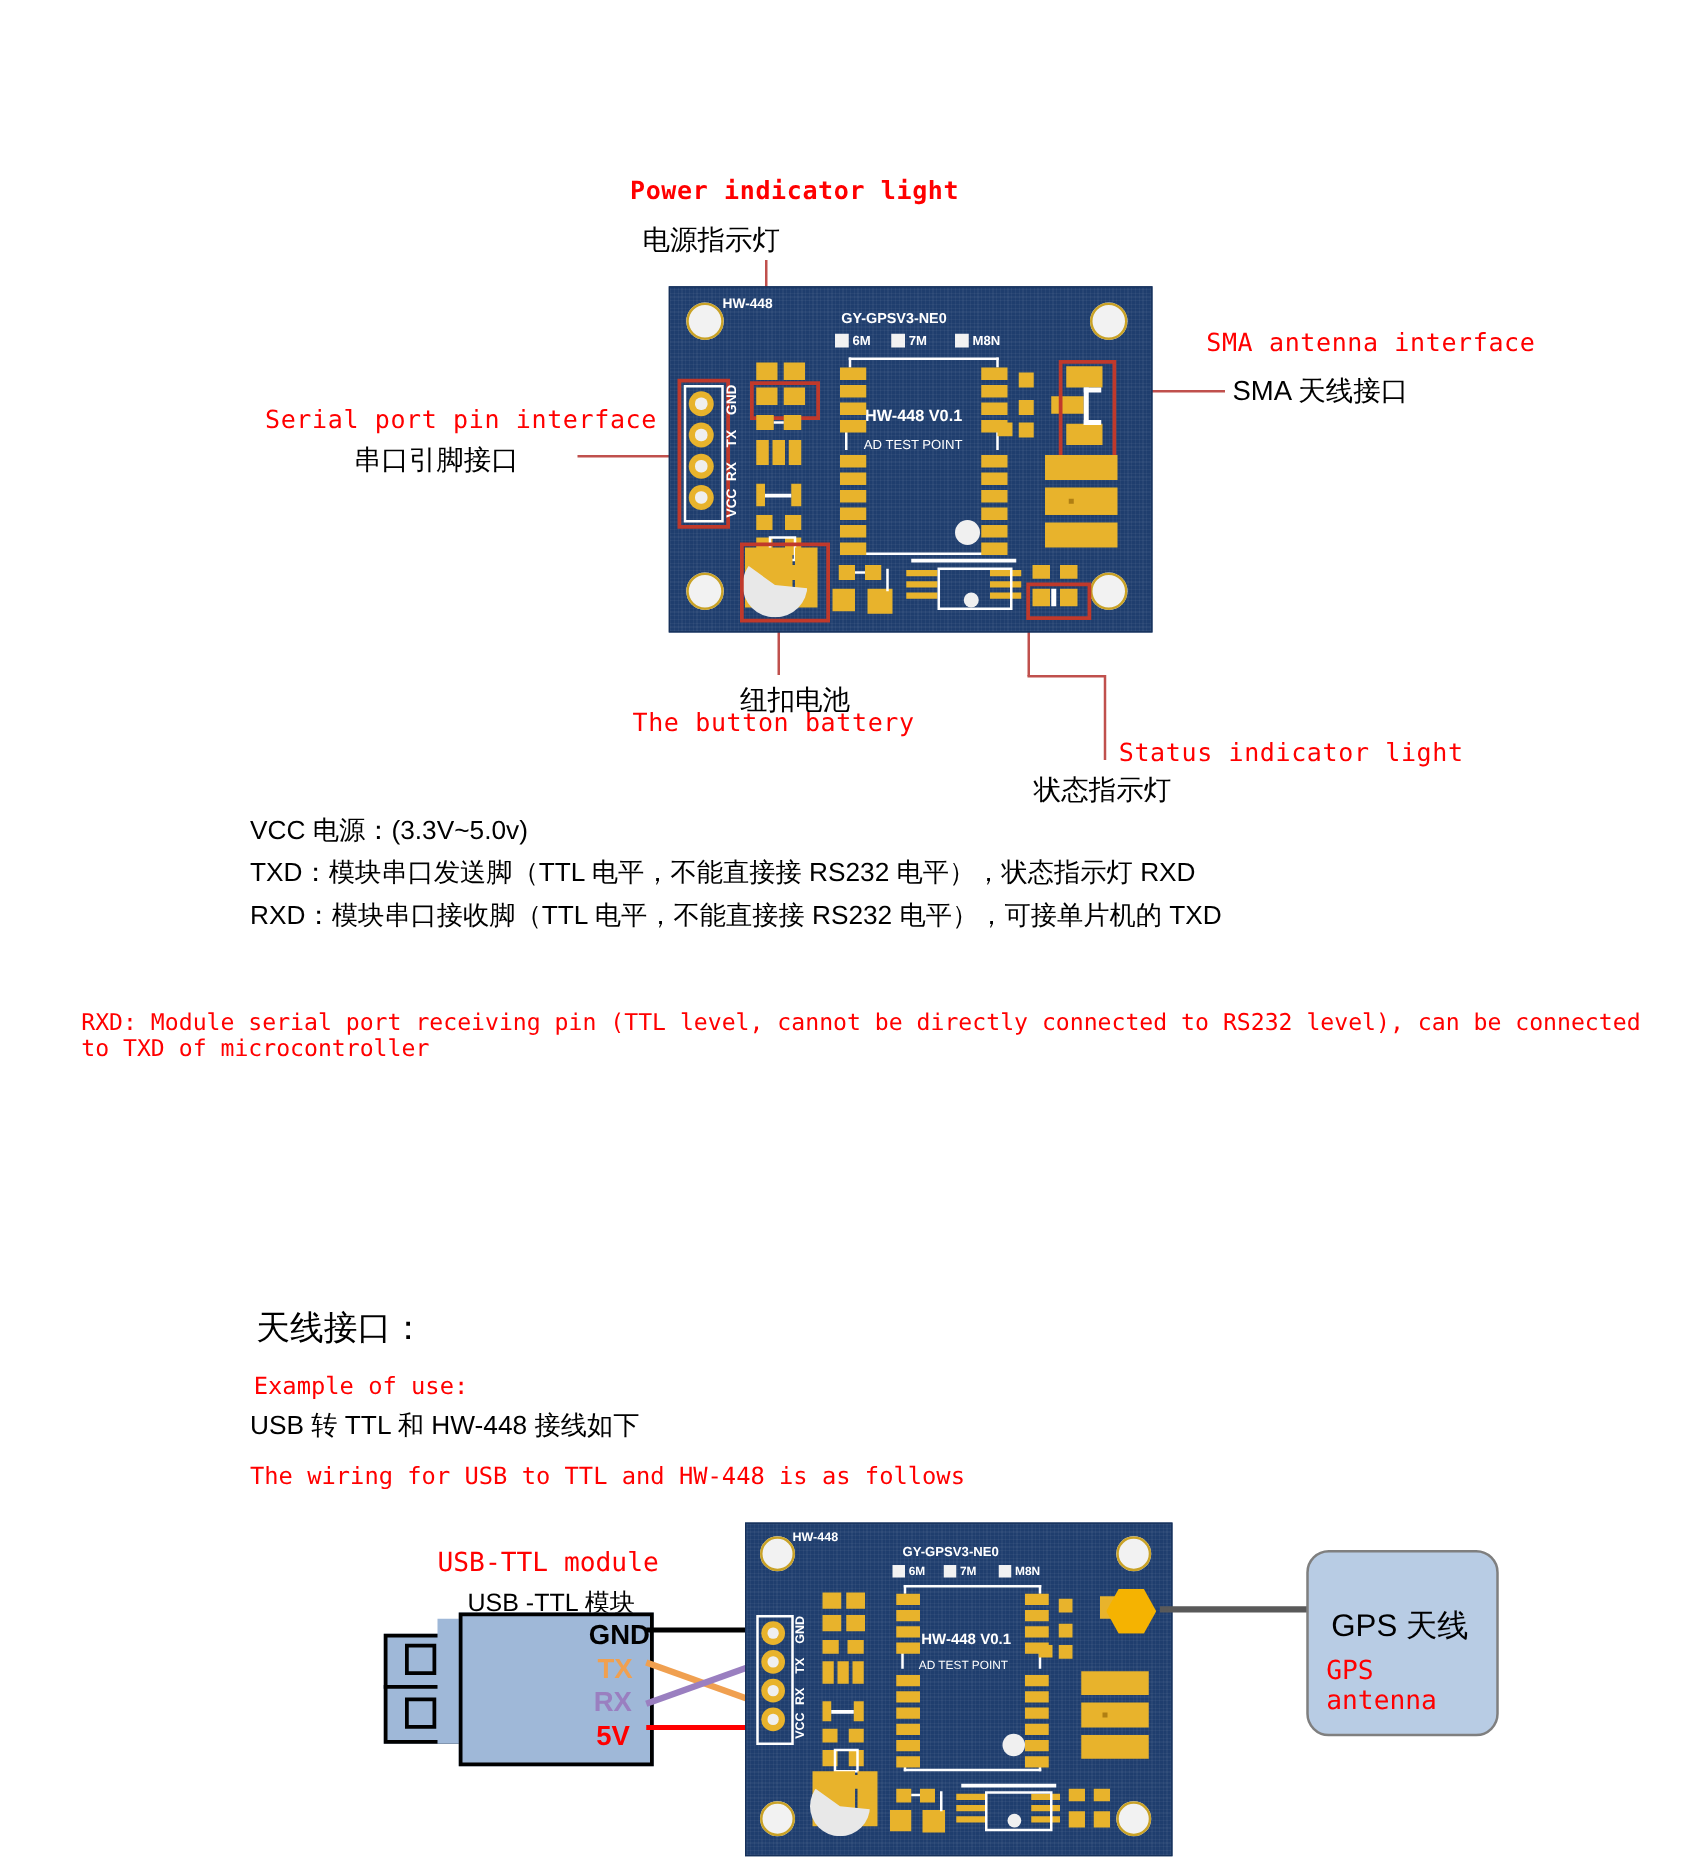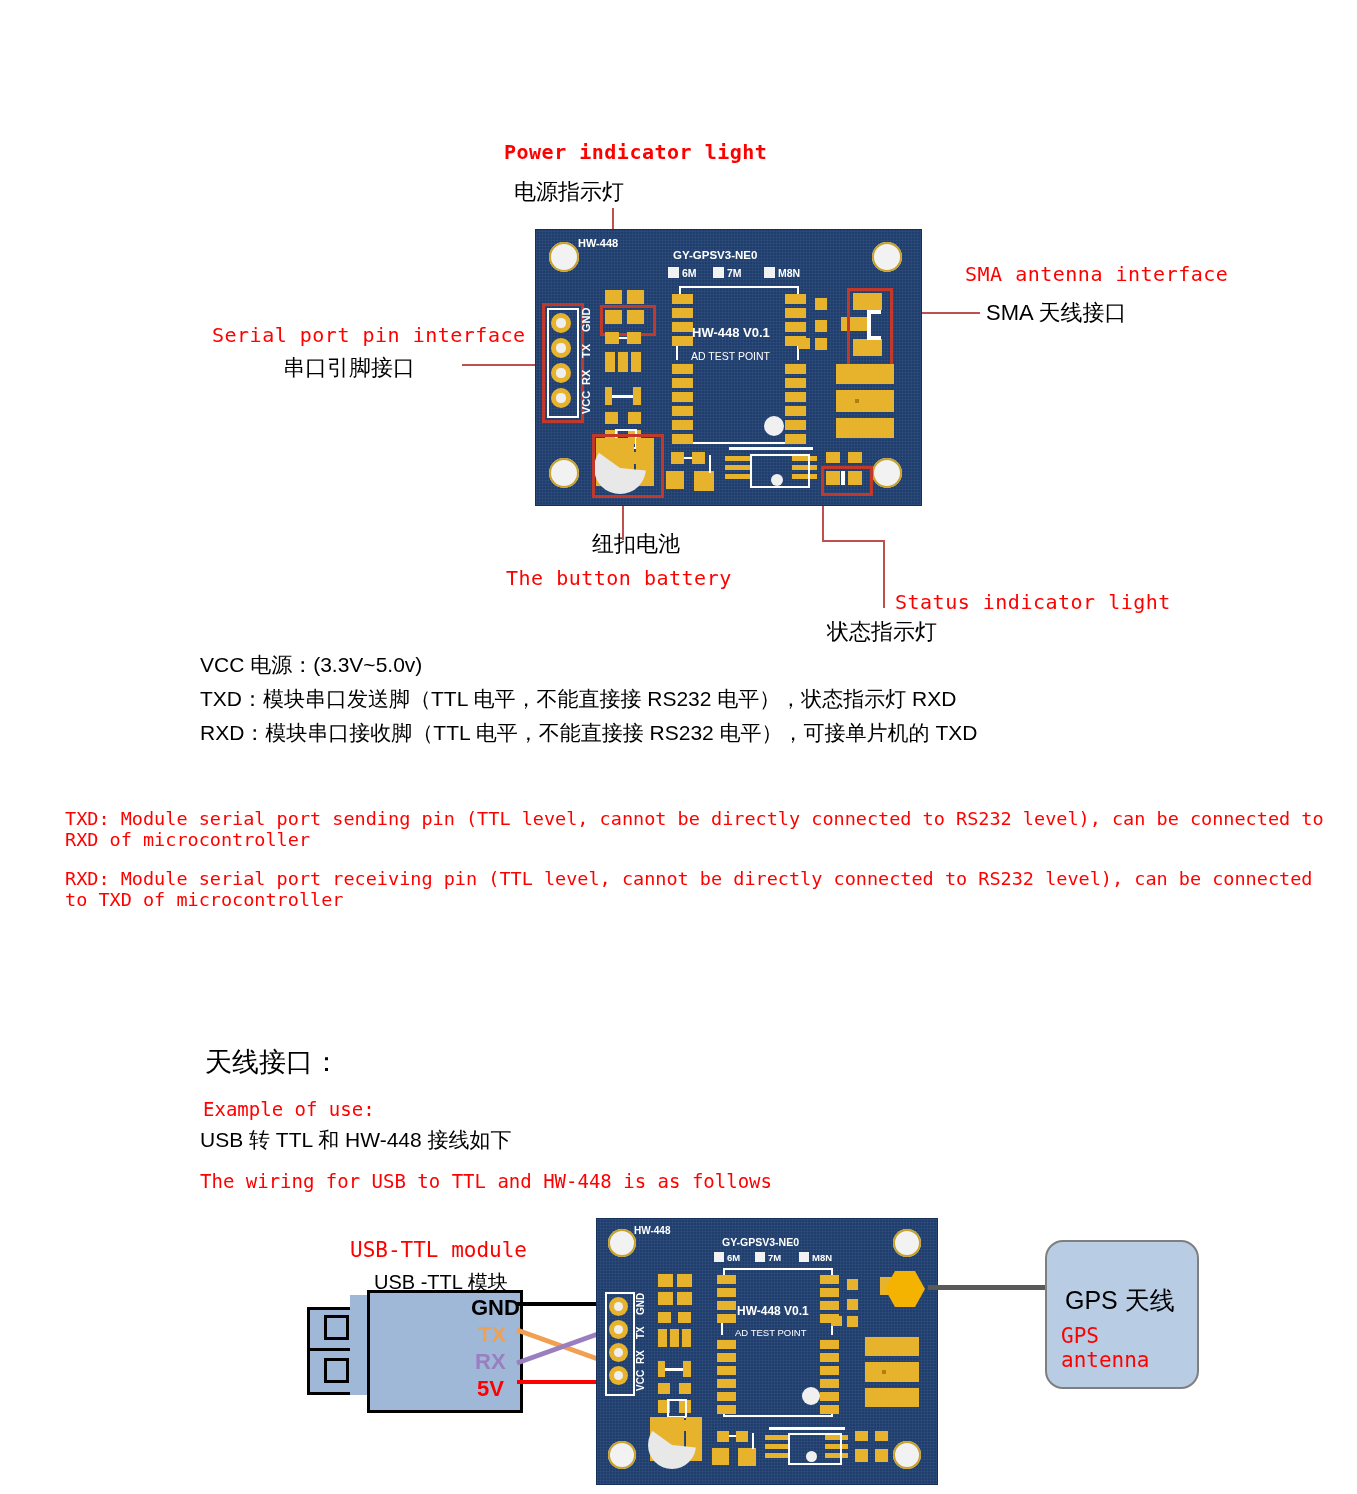--- a/index.html
+++ b/index.html
@@ -68,21 +68,21 @@
 
 <div class="abs callout-en" style="left:504px;top:140px;font-weight:bold;">Power indicator light</div>
 <div class="abs callout-cn" style="left:514px;top:177px;">电源指示灯</div>
 
 <div class="abs callout-en" style="left:965px;top:262px;">SMA antenna interface</div>
 <div class="abs callout-cn" style="left:986px;top:298px;">SMA 天线接口</div>
 
 <div class="abs callout-en" style="left:212px;top:323px;">Serial port pin interface</div>
 <div class="abs callout-cn" style="left:283px;top:353px;">串口引脚接口</div>
 
-<div class="abs callout-cn" style="left:592px;top:529px;text-align:center;">纽扣电池</div>
+<div class="abs callout-cn" style="left:592px;top:545px;text-align:center;">纽扣电池</div>
 <div class="abs callout-en" style="left:506px;top:566px;">The button battery</div>
 
 <div class="abs callout-en" style="left:895px;top:590px;">Status indicator light</div>
 <div class="abs callout-cn" style="left:827px;top:617px;">状态指示灯</div>
 
 <div class="lead lead-v" style="left:612px;top:208px;height:62px;"></div>
 <div class="lead lead-h" style="left:612px;top:269px;width:28px;"></div>
 <div class="lead lead-v" style="left:638px;top:269px;height:52px;"></div>
 
 <div class="lead lead-h" style="left:898px;top:312px;width:82px;"></div>
@@ -230,21 +230,20 @@
   <div class="hl" style="left:285px;top:236px;width:46px;height:24px;"></div>
 </div>
 
 <div class="abs" style="left:200px;top:648px;">
   <div class="spec-cn">VCC 电源：(3.3V~5.0v)</div>
   <div class="spec-cn">TXD：模块串口发送脚（TTL 电平，不能直接接 RS232 电平），状态指示灯 RXD</div>
   <div class="spec-cn">RXD：模块串口接收脚（TTL 电平，不能直接接 RS232 电平），可接单片机的 TXD</div>
 </div>
 
 <div class="abs" style="left:65px;top:808px;width:1278px;">
-  <div class="spec-en" style="margin-bottom:18px;">TXD: Module serial port sending pin (TTL level, cannot be directly connected to RS232 level), can be connected to RXD of microcontroller</div>
   <div class="spec-en">RXD: Module serial port receiving pin (TTL level, cannot be directly connected to RS232 level), can be connected to TXD of microcontroller</div>
 </div>
 
 <div class="abs head-cn" style="left:205px;top:1044px;">天线接口：</div>
 <div class="abs ex-en" style="left:203px;top:1098px;">Example of use:</div>
 <div class="abs ex-cn" style="left:200px;top:1126px;">USB 转 TTL 和 HW-448 接线如下</div>
 <div class="abs wire-en" style="left:200px;top:1170px;">The wiring for USB to TTL and HW-448 is as follows</div>
 
 <div class="abs wire-en" style="left:350px;top:1238px;font-size:21px;">USB-TTL module</div>
 <div class="abs" style="left:374px;top:1269px;font-size:20px;color:#000;">USB -TTL 模块</div>

